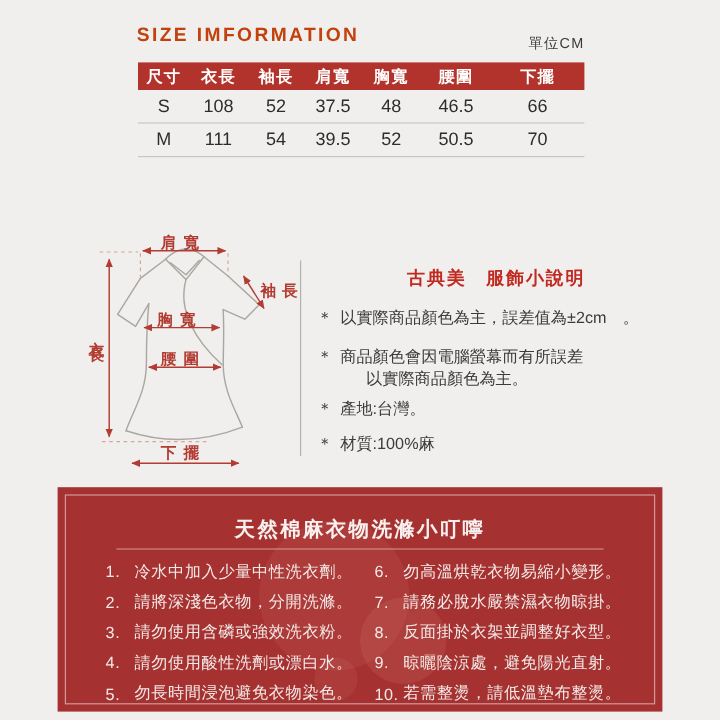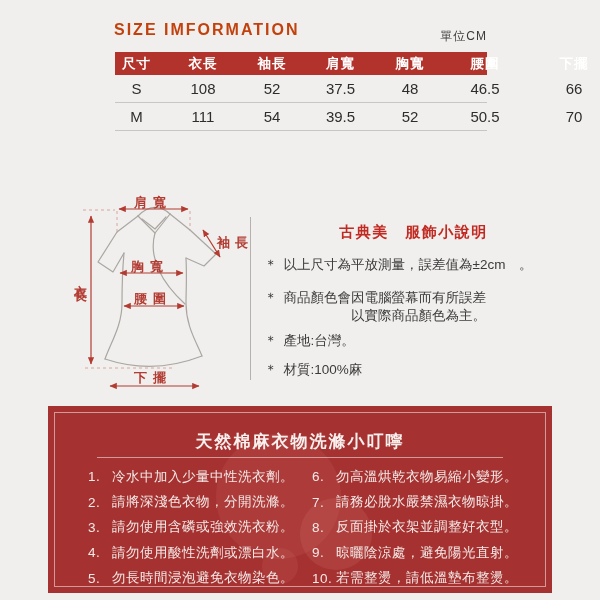--- a/index.html
+++ b/index.html
@@ -15,21 +15,21 @@
   .page-title{
     position:absolute;left:114px;top:21px;
     font-size:16px;font-weight:bold;color:#c2410c;letter-spacing:2px;
     white-space:nowrap;
   }
   .unit-label{
     position:absolute;right:113px;top:28px;
     font-size:12px;color:#3a3a3a;letter-spacing:1px;
   }
   .tbl{position:absolute;left:115px;top:52px;width:372px;}
-  .tr{display:grid;grid-template-columns:43px 48px 48px 47px 50px 58px 78px;gap:21px;}
+  .tr{display:grid;grid-template-columns:43px 48px 48px 47px 50px 58px 78px;}
   .tr.thead{
     background:#b2332b;color:#fff;height:23px;line-height:23px;
     font-size:13.5px;font-weight:bold;letter-spacing:1px;
   }
   .tr.data{
     height:27px;line-height:27px;font-size:15px;color:#2d2d2d;
     border-bottom:1px solid #c9c6c2;
   }
   .td{text-align:center;white-space:nowrap;}
 
@@ -52,21 +52,21 @@
   .notes-title{
     position:absolute;top:6px;left:16px;right:14px;text-align:center;
     color:#c12a22;font-weight:bold;font-size:15px;letter-spacing:1.5px;
     white-space:nowrap;
   }
   .note{
     position:absolute;left:4px;font-size:13.5px;color:#3b3b3b;line-height:17.5px;
     white-space:nowrap;
   }
   .note .bullet{margin-right:6px;}
-  .note .line2{margin-left:30px;text-align:right;}
+  .note .line2{margin-left:41px;}
   .n1{top:39px;}
   .n2{top:72px;}
   .n3{top:115px;}
   .n4{top:144px;}
 
   
   .wash-box{
     position:absolute;left:48px;top:406px;width:504px;height:187px;
     background:#a53231;
   }
@@ -180,21 +180,21 @@
     <div class="dlabel vert" style="left:26px;top:91px;height:44px;">衣長</div>
     <div class="dlabel" style="left:70px;top:107px;width:76px;">腰圍</div>
     <div class="dlabel" style="left:70px;top:186px;width:76px;">下擺</div>
   </div>
 
   <div class="section-divider"></div>
 
   <div class="notes">
     <div class="notes-title">古典美　服飾小說明</div>
     <div class="note n1">
-      <span class="bullet">＊</span><span>以上尺寸為平放測量，誤差值為±2cm　。</span>
+      <span class="bullet">＊</span><span>以實際商品顏色為主，誤差值為±2cm　。</span>
     </div>
     <div class="note n2">
       <div><span class="bullet">＊</span><span>商品顏色會因電腦螢幕而有所誤差</span></div>
       <div class="line2">以實際商品顏色為主。</div>
     </div>
     <div class="note n3">
       <span class="bullet">＊</span><span>產地:台灣。</span>
     </div>
     <div class="note n4">
       <span class="bullet">＊</span><span>材質:100%麻</span>

